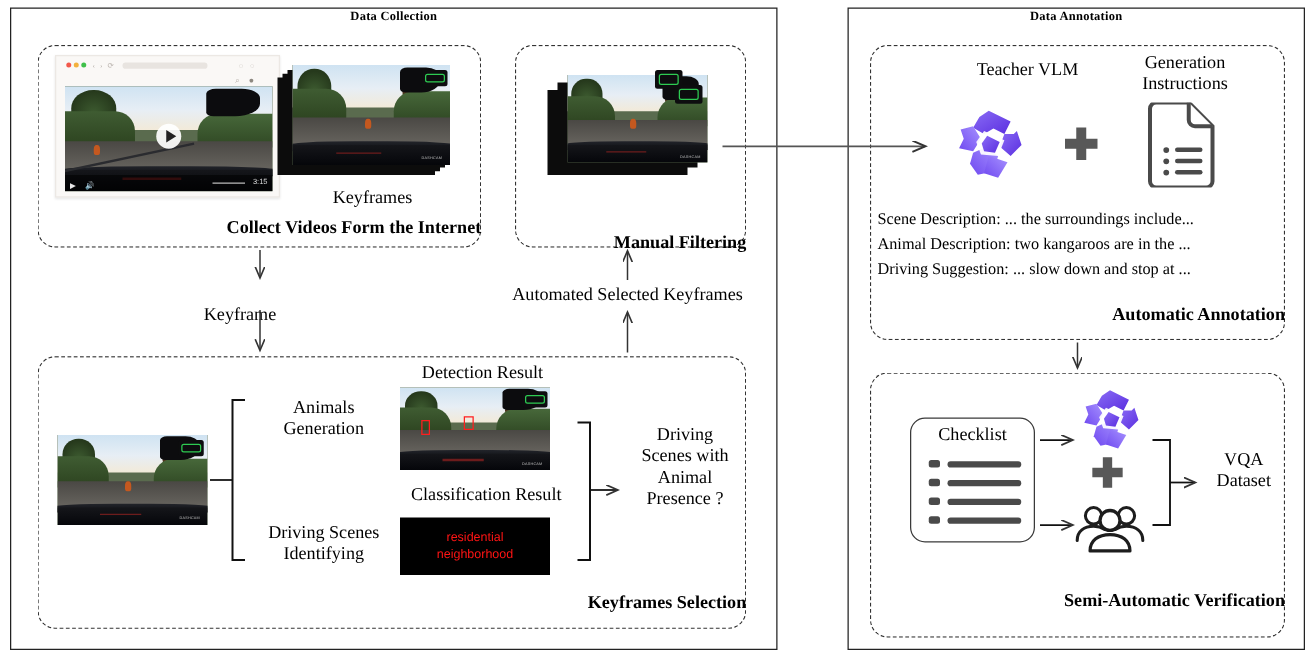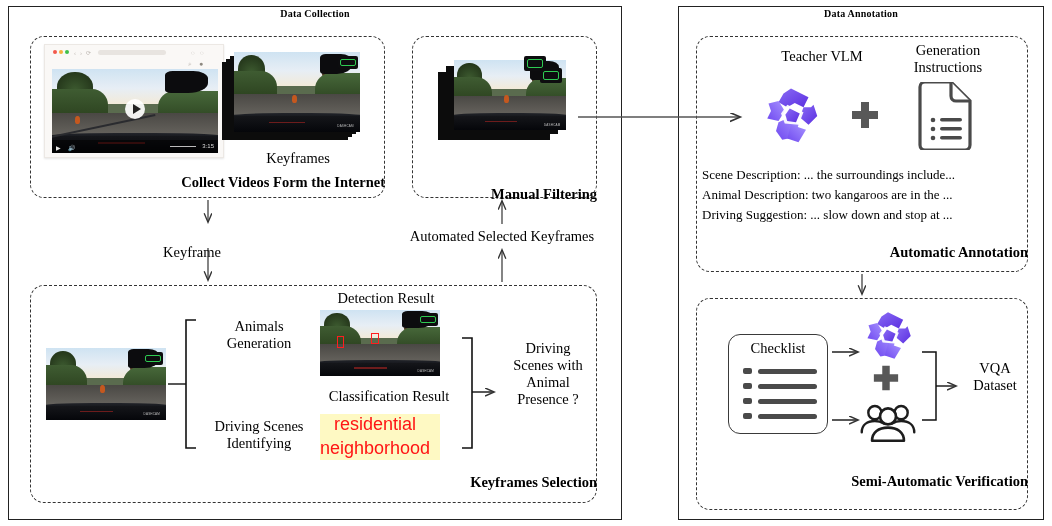--- a/index.html
+++ b/index.html
@@ -75,23 +75,23 @@
   .sign{position:absolute;background:#0d0d0f;border-radius:2px;
      display:flex;align-items:center;justify-content:center;}
   .sign .car{width:68%;height:46%;border:1.2px solid #2ecb52;border-radius:2px;}
 
   .stack-shadow{position:absolute;background:#0c0c0c;}
   .frame-wrap{position:absolute;}
 
   .detbox{position:absolute;border:1.4px solid #ff1e1e;box-sizing:border-box;}
 
   .chiplabel{
-    position:absolute;background:#fef9c3;color:#ff1414;
-    font-family:"Liberation Sans",sans-serif;font-size:18px;line-height:1.32;
-    display:flex;align-items:center;text-align:center;
+    position:absolute;background:#000000;color:#ff1414;
+    font-family:"Liberation Sans",sans-serif;font-size:10px;line-height:1.32;
+    display:flex;align-items:center;justify-content:center;text-align:center;
   }
 
   
   .checkcard{
     position:absolute;border:1.8px solid #3a3a3a;border-radius:12px;background:#fff;box-sizing:border-box;
   }
   .checkcard .ttl{position:absolute;left:0;right:0;top:5px;text-align:center;font-size:14.5px;}
   .ck-row{position:absolute;height:6px;}
   .ck-box{position:absolute;left:0;top:0;width:9px;height:6px;border-radius:2px;background:#4a4a4a;}
   .ck-line{position:absolute;left:15px;top:0.5px;height:5px;border-radius:2.5px;background:#4a4a4a;}

